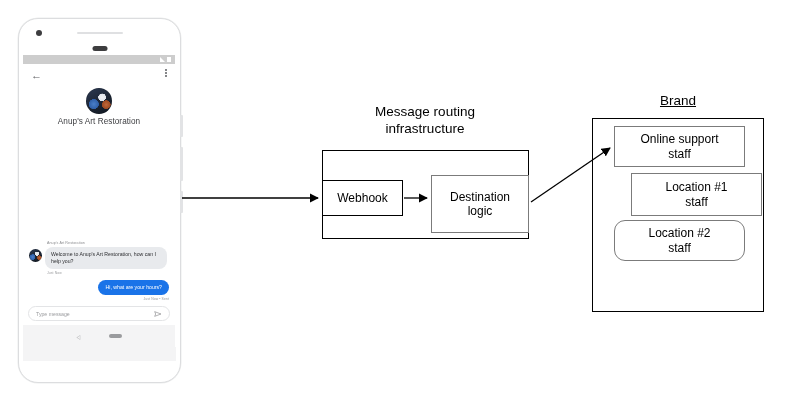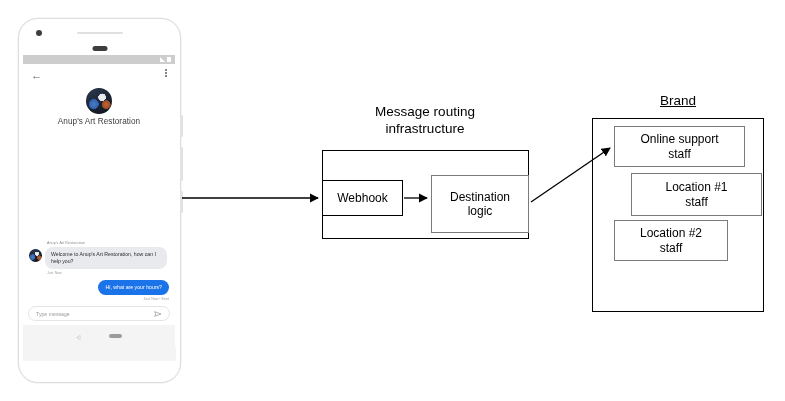--- a/index.html
+++ b/index.html
@@ -423,21 +423,21 @@
   <div class="box" style="left:592px; top:118px; width:172px; height:194px;"></div>
 
   <div class="box-inner" style="left:614px; top:126px; width:131px; height:41px;">
     <span style="white-space:pre-line;">Online support
 staff</span>
   </div>
   <div class="box-inner" style="left:614px; top:173px; width:131px; height:43px;margin-left:17px;">
     <span style="white-space:pre-line;">Location #1
 staff</span>
   </div>
-  <div class="box-inner" style="left:614px; top:220px; width:114px; height:41px;">
+  <div class="box-inner" style="left:614px; top:220px; width:131px; height:41px;border-radius:11px;">
     <span style="white-space:pre-line;">Location #2
 staff</span>
   </div>
 
   <svg class="overlay">
     <defs>
       <marker id="arrow" viewBox="0 0 10 10" refX="9" refY="5" markerWidth="7" markerHeight="7" orient="auto-start-reverse">
         <path d="M 0 0 L 10 5 L 0 10 z" fill="#000000"></path>
       </marker>
     </defs>

